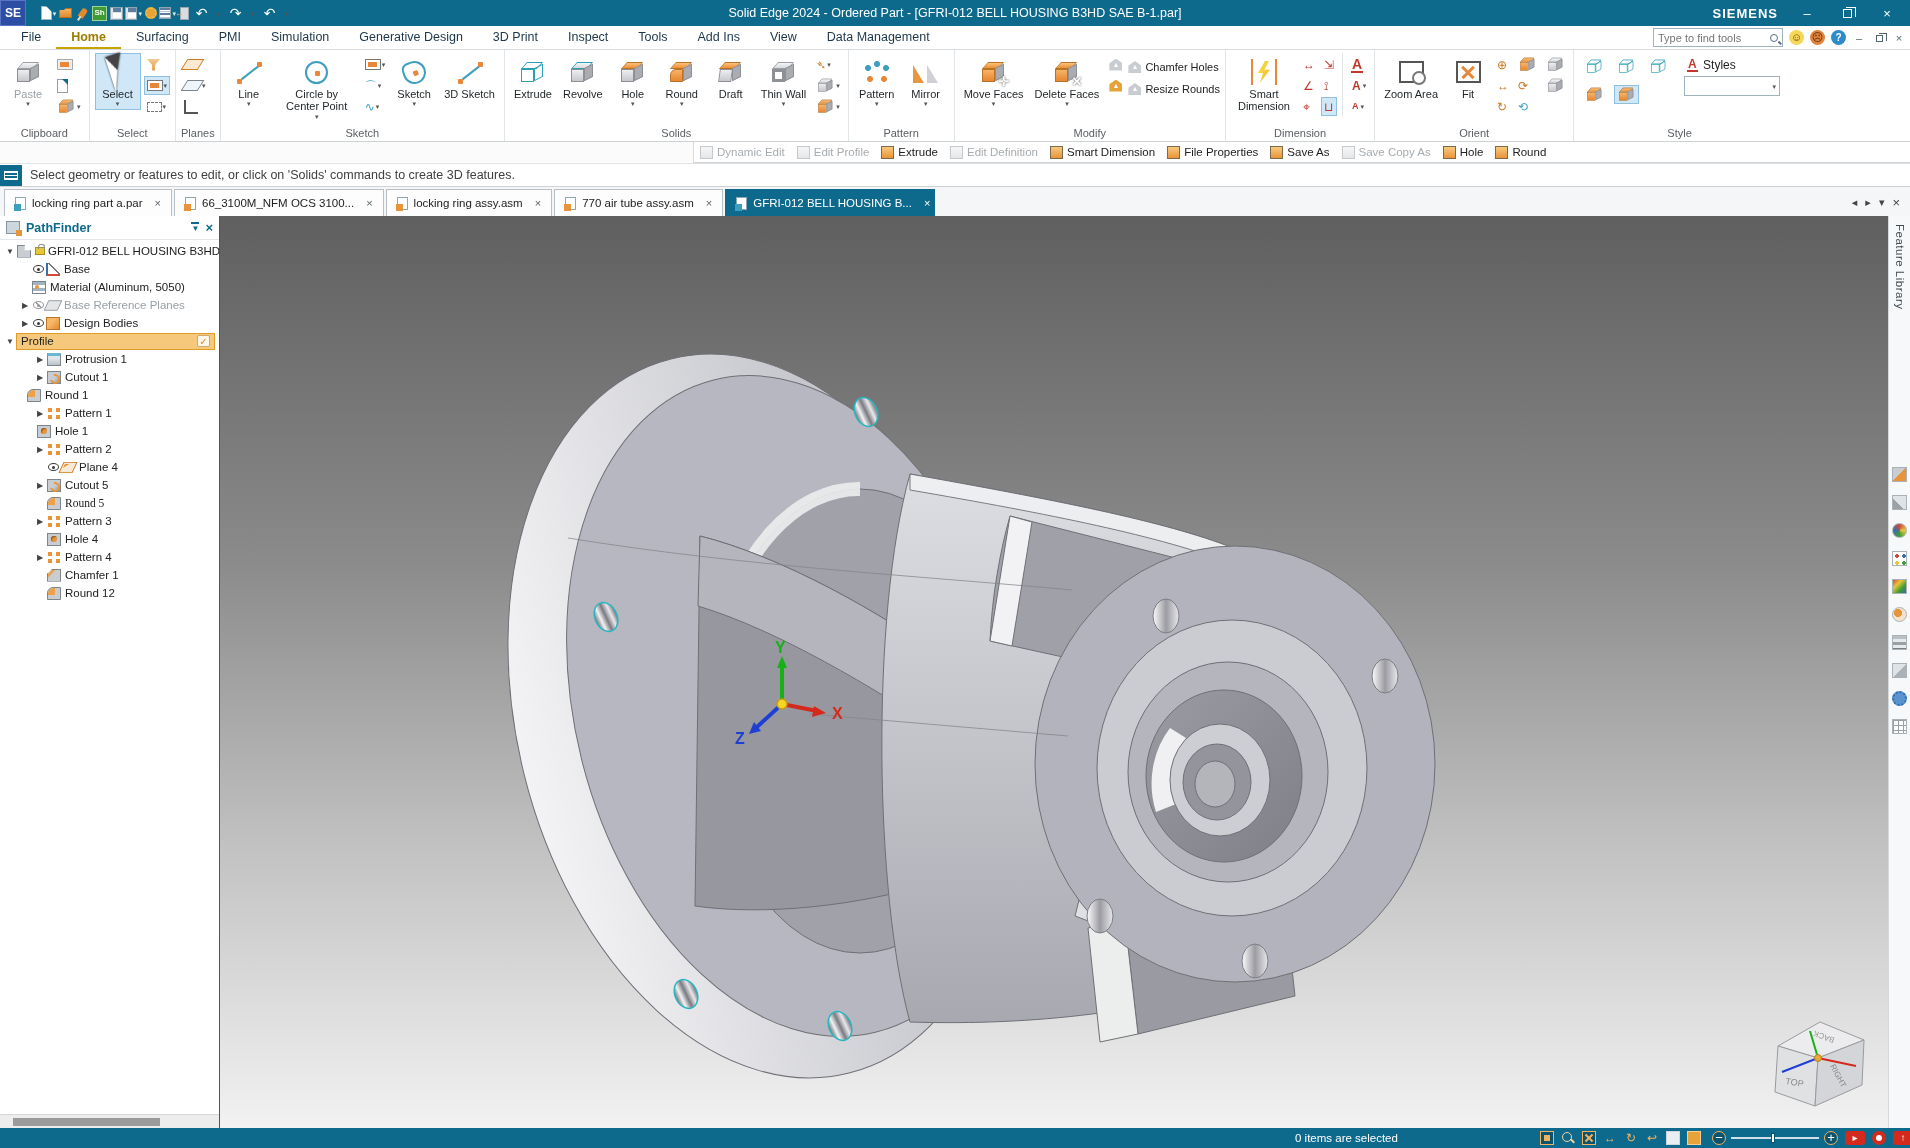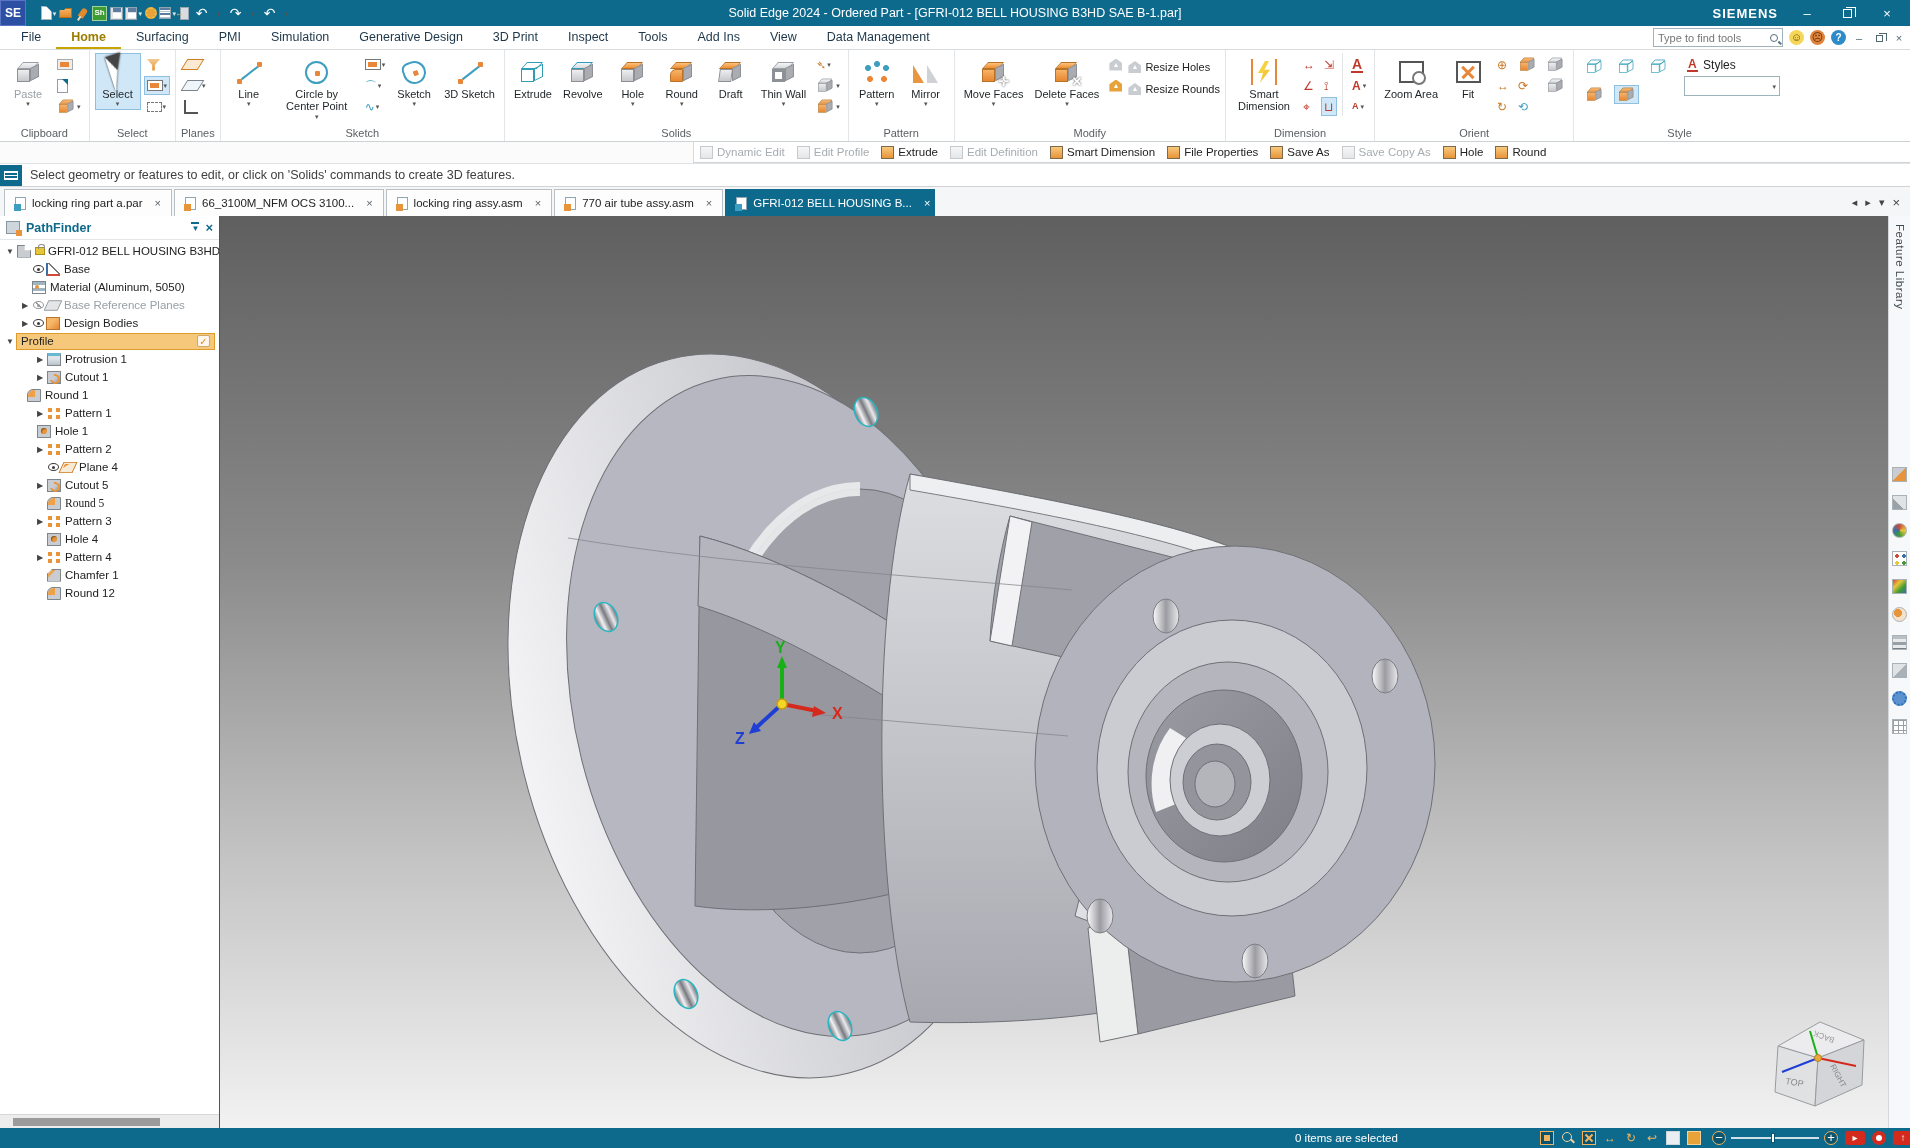--- a/index.html
+++ b/index.html
@@ -566,21 +566,21 @@
         <span class="smbtn">
             <span class="ic-resize"></span>
           </span>
         <span class="smbtn">
             <span class="ic-resize" style="background:#e8a23a"></span>
           </span>
       </div>
       <div class="smallcol" style="padding-top:6px;gap:6px">
         <span class="resizerow">
             <span class="ic-resize"></span>
-            <span>Resize Holes</span>
+            <span>Chamfer Holes</span>
           </span>
         <span class="resizerow">
             <span class="ic-resize"></span>
             <span>Resize Rounds</span>
           </span>
       </div>
     </div>
     <div class="glabel">Modify</div>
   </div>
 

